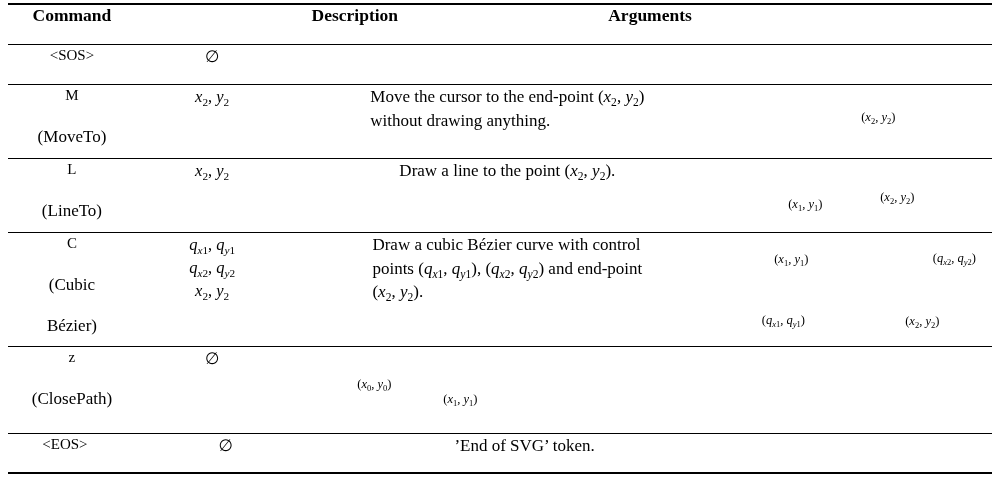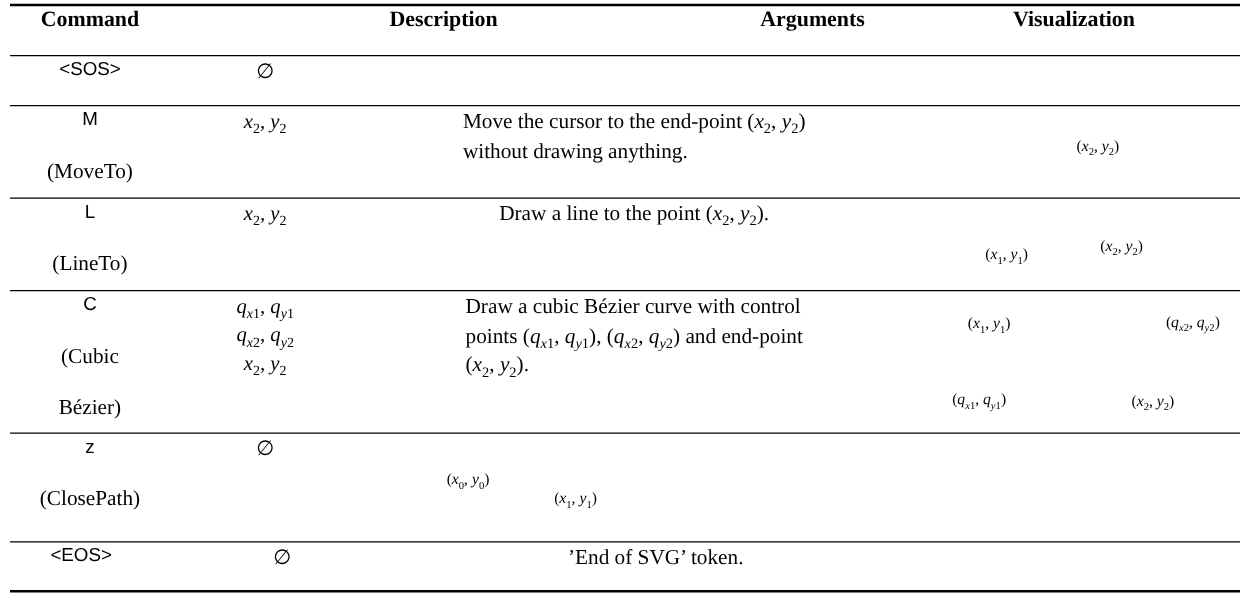--- a/index.html
+++ b/index.html
@@ -8,21 +8,21 @@
   .tablewrap { margin:3px 8px 0 8px; width:984px;
                border-top:2px solid #000; border-bottom:2px solid #000; }
   .tr { display:flex; align-items:flex-start; border-bottom:1.4px solid #000; }
   .tr.header { border-bottom:1.6px solid #000; }
   .tr:last-child { border-bottom:none;gap:36px; }
   .h-header{height:40px} .h-sos{height:40px} .h-m{height:74px} .h-l{height:74px}
   .h-c{height:114px} .h-z{height:87px} .h-eos{height:38px}
   .td { display:flex; flex-direction:column; justify-content:center; align-items:center; text-align:center; }
   .col-cmd{width:13%} .col-args{width:15.5%} .col-desc{width:44.5%} .col-vis{width:27%; position:relative;}
   .tr.header .td { font-weight:bold; font-size:17.5px; }
-  .cmd { font-family:Liberation Sans, sans-serif; font-size:15px; line-height:21px; }
+  .cmd { font-family:Liberation Serif, serif; font-size:15px; line-height:21px; }
   .cmd-name { font-size:17px; line-height:21px;margin-top:20px; }
   .arg { font-size:16.5px; line-height:23px; }
   .desc-line { font-size:17px; line-height:23.5px; white-space:nowrap; }
   .desc-block { text-align:left; }
   .desc-center { text-align:center; }
   i { font-style:italic; }
   sub { font-size:68%; line-height:0; }
   .vis-svg { position:absolute; left:0; top:0; width:100%; height:100%; }
   .vlabel { position:absolute; font-size:12.5px; transform:translate(-50%,-50%); white-space:nowrap; }
   .red-dash { stroke:var(--move_red); stroke-width:1.6; stroke-dasharray:6 4.5; fill:none; stroke-linecap:round; }
@@ -35,21 +35,20 @@
 </style>
 </head>
 <body>
 
 <div class="tablewrap">
 
   <div class="tr header h-header">
     <div class="td col-cmd">Command</div>
     <div class="td col-desc">Description</div>
     <div class="td col-args">Arguments</div>
-    <div class="td col-vis">Visualization</div>
   </div>
 
   <div class="tr h-sos">
     <div class="td col-cmd">
       <div class="cmd">&lt;SOS&gt;</div>
     </div>
     <div class="td col-args">
       <div class="arg">∅</div>
     </div>
     <div class="td col-vis"></div>

